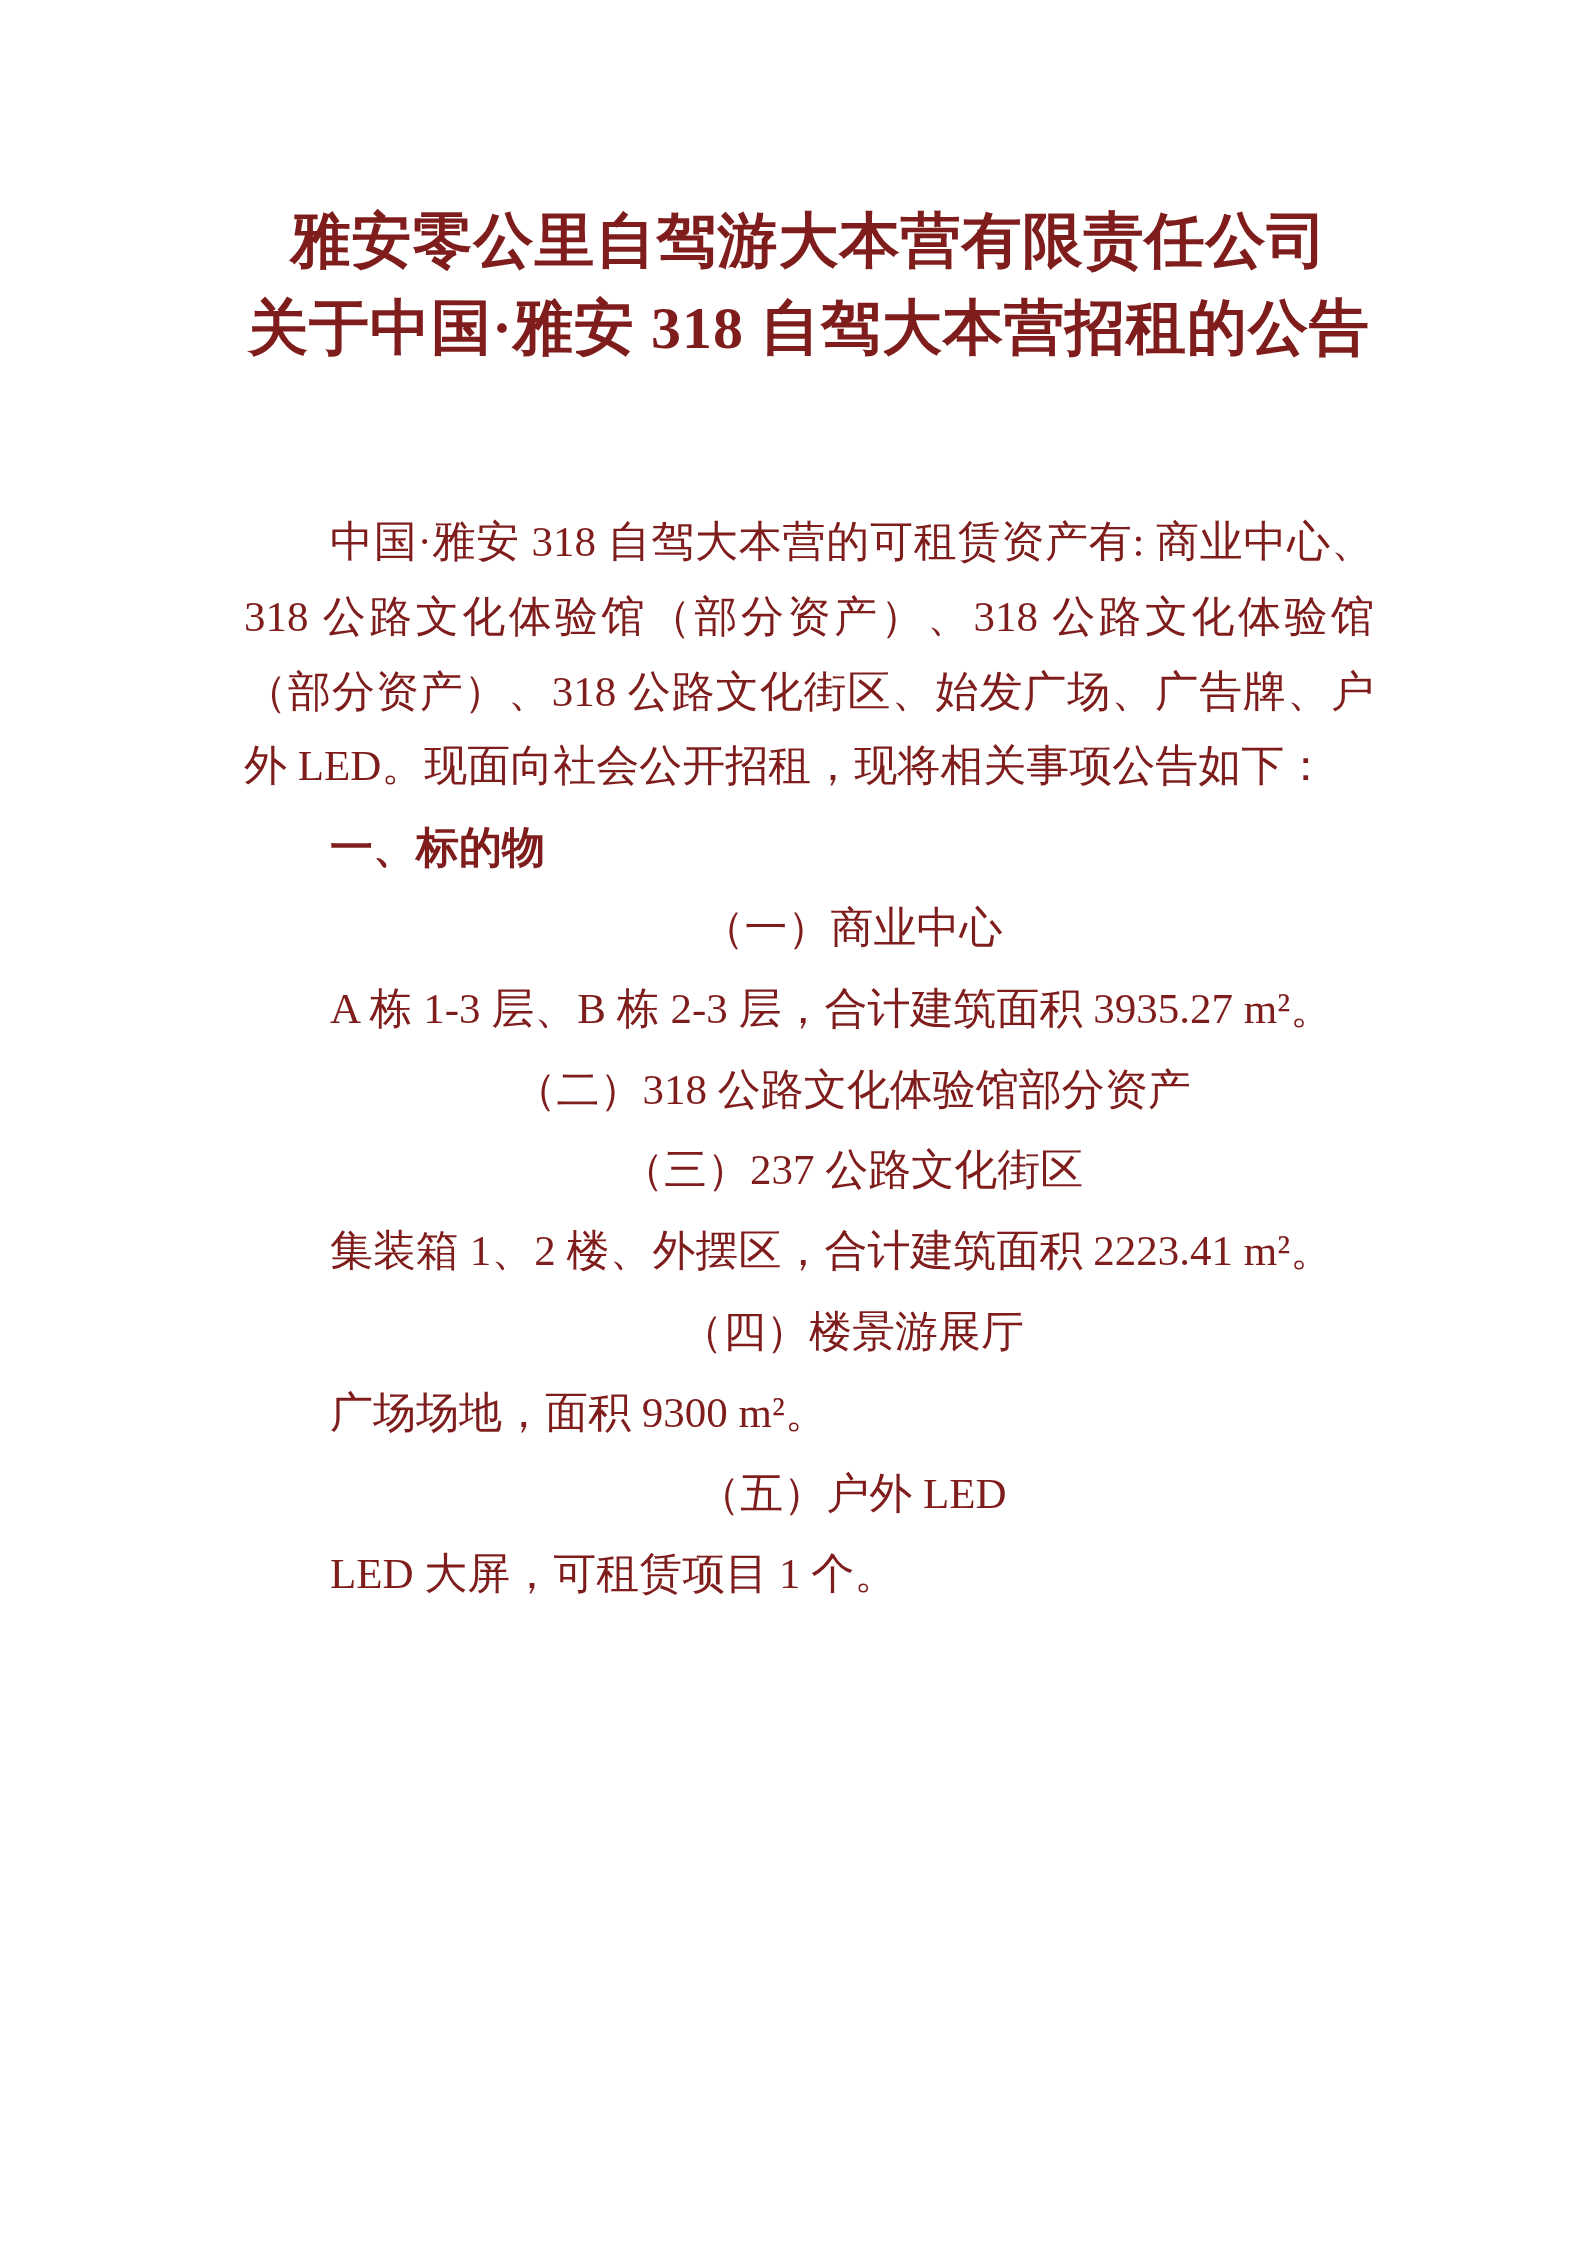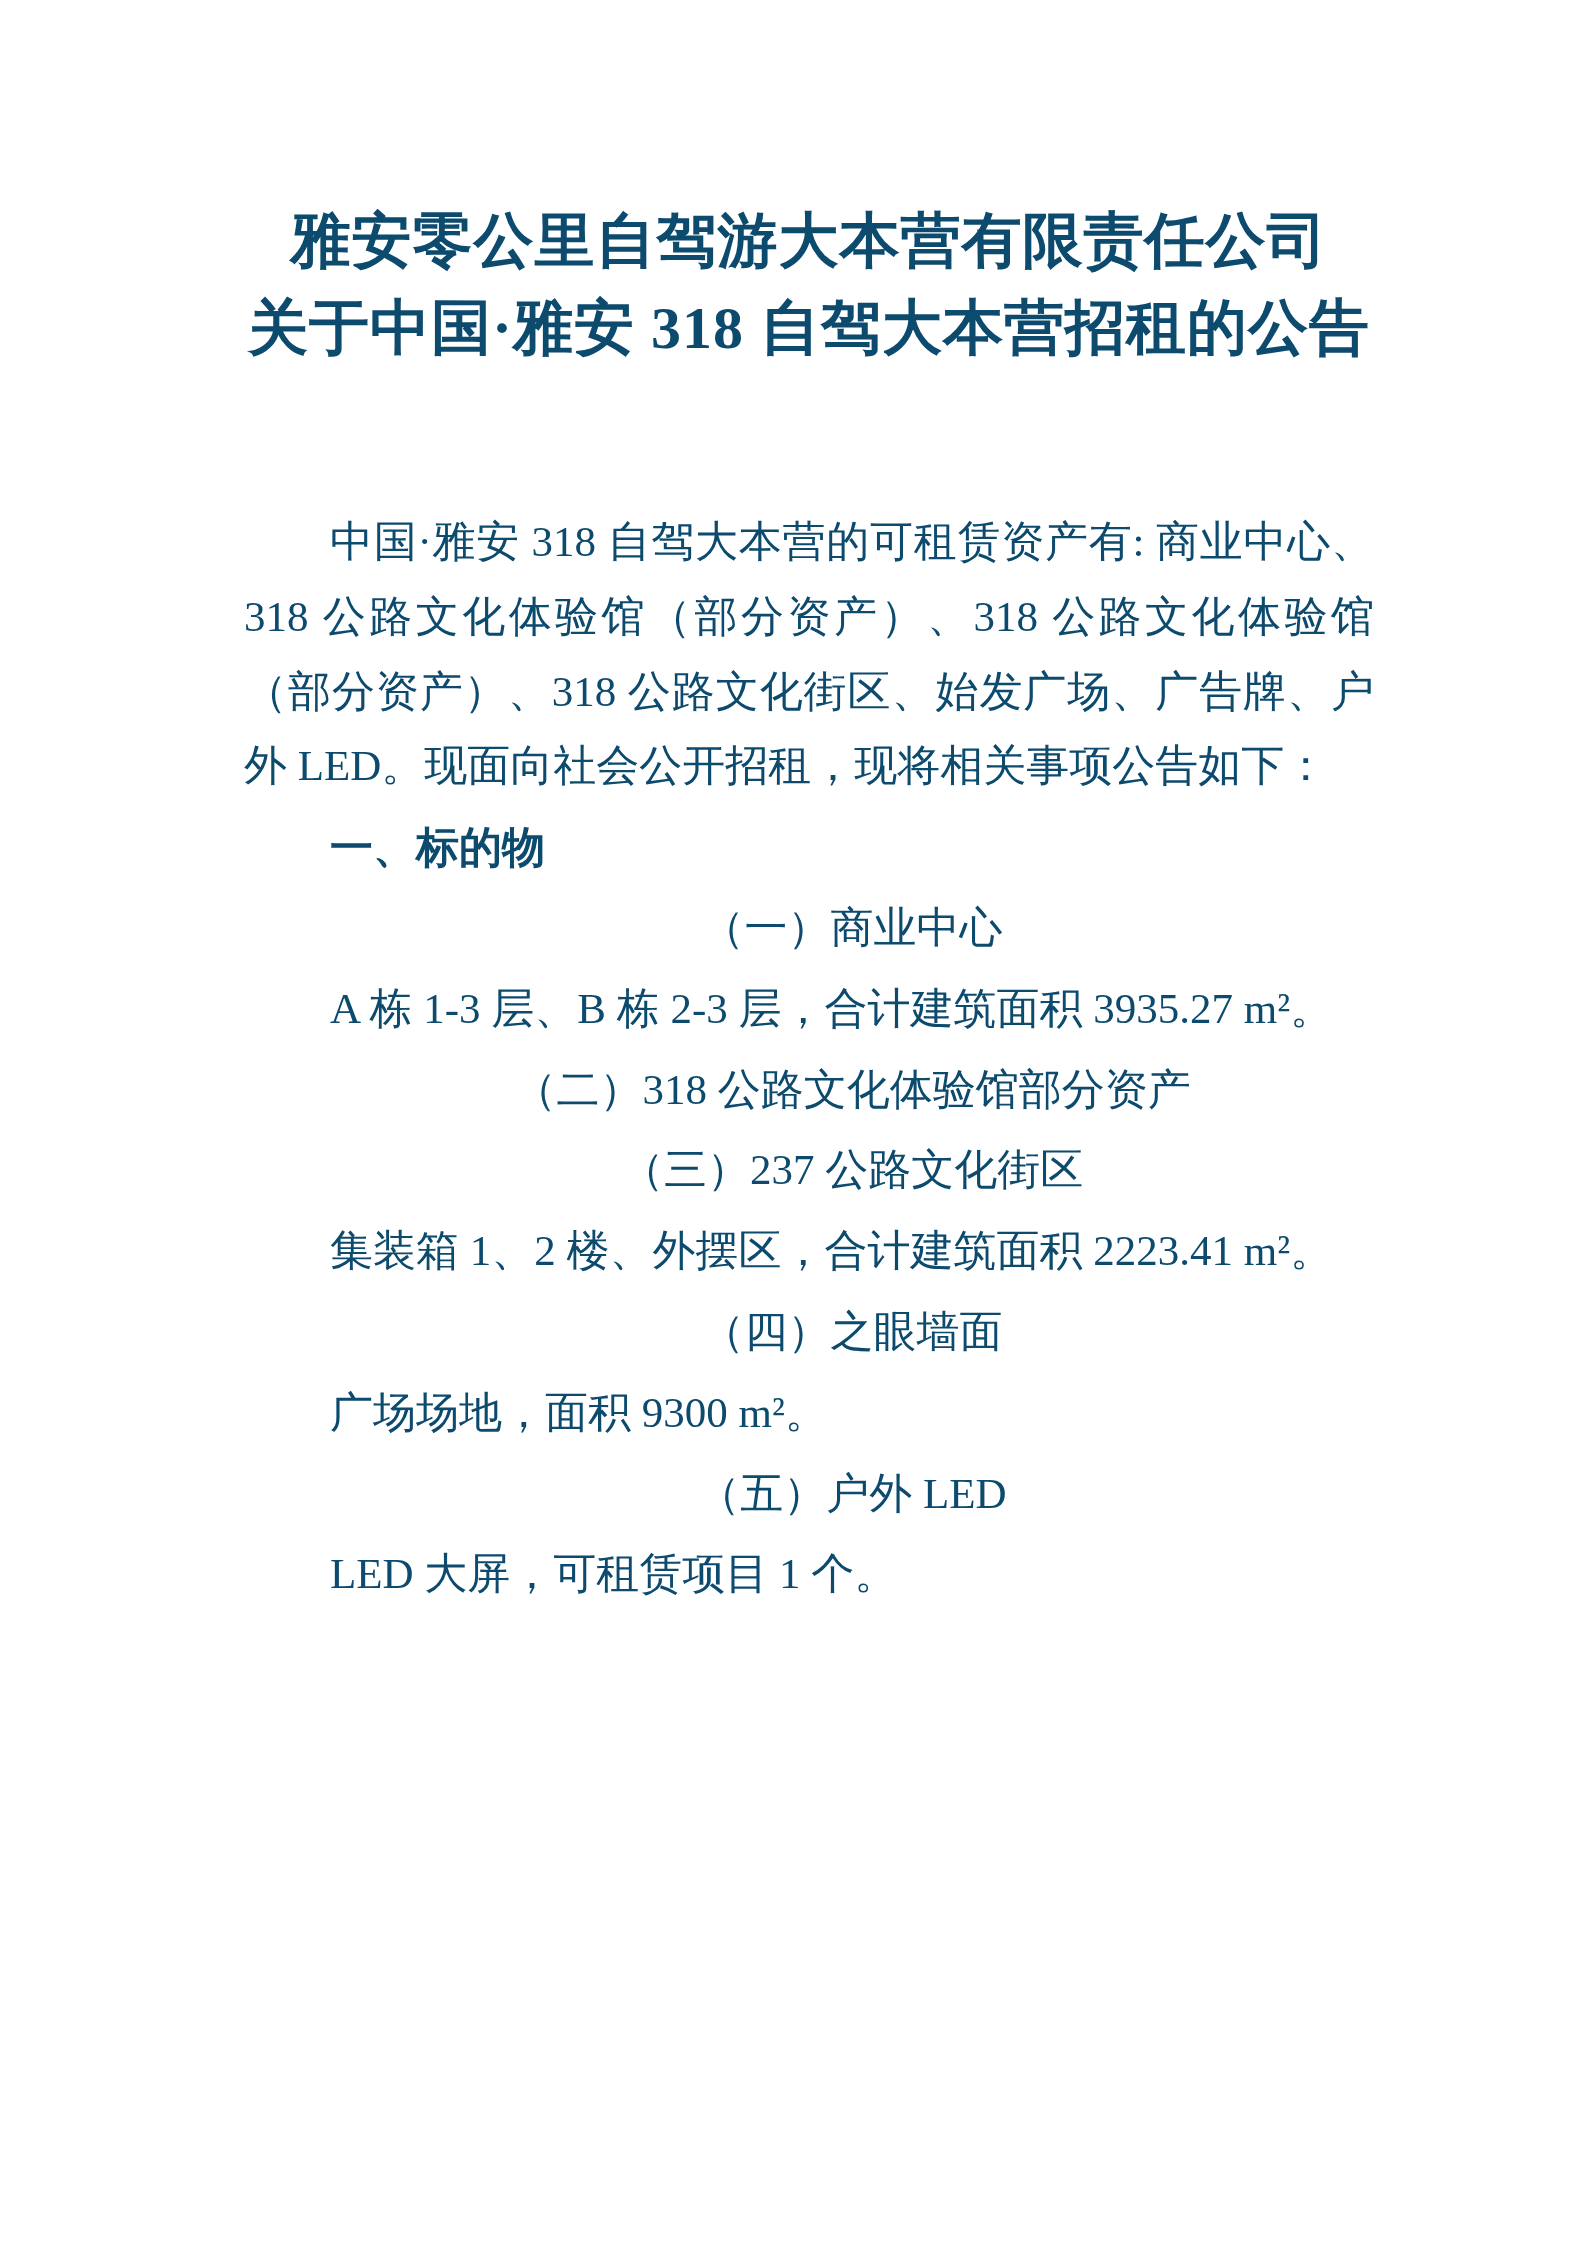--- a/index.html
+++ b/index.html
@@ -5,21 +5,21 @@
   html, body {
     margin: 0;
     padding: 0;
     background: #ffffff;
   }
   .page {
     position: relative;
     width: 1587px;
     height: 2245px;
     background: #ffffff;
-    color: #0c4a6e;
+    color: #7f1d1d;
     overflow: hidden;
     font-family: "Liberation Serif", "DejaVu Serif", serif;
   }
   .doc-title {
     position: absolute;
     left: 238px;
     width: 1142px;
     top: 198px;
     margin: 0;
     font-size: 60px;
@@ -76,21 +76,21 @@
 
     <p class="para body-text">A 栋 1-3 层、B 栋 2-3 层，合计建筑面积 3935.27 m²。</p>
 
     <p class="para sub-heading">（二）318 公路文化体验馆部分资产</p>
 
 
     <p class="para sub-heading">（三）237 公路文化街区</p>
 
     <p class="para body-text">集装箱 1、2 楼、外摆区，合计建筑面积 2223.41 m²。</p>
 
-    <p class="para sub-heading">（四）之眼墙面</p>
+    <p class="para sub-heading">（四）楼景游展厅</p>
 
     <p class="para body-text">广场场地，面积 9300 m²。</p>
 
     <p class="para sub-heading">（五）户外 LED</p>
 
     <p class="para body-text">LED 大屏，可租赁项目 1 个。</p>
   </div>
 
 </div>
 

